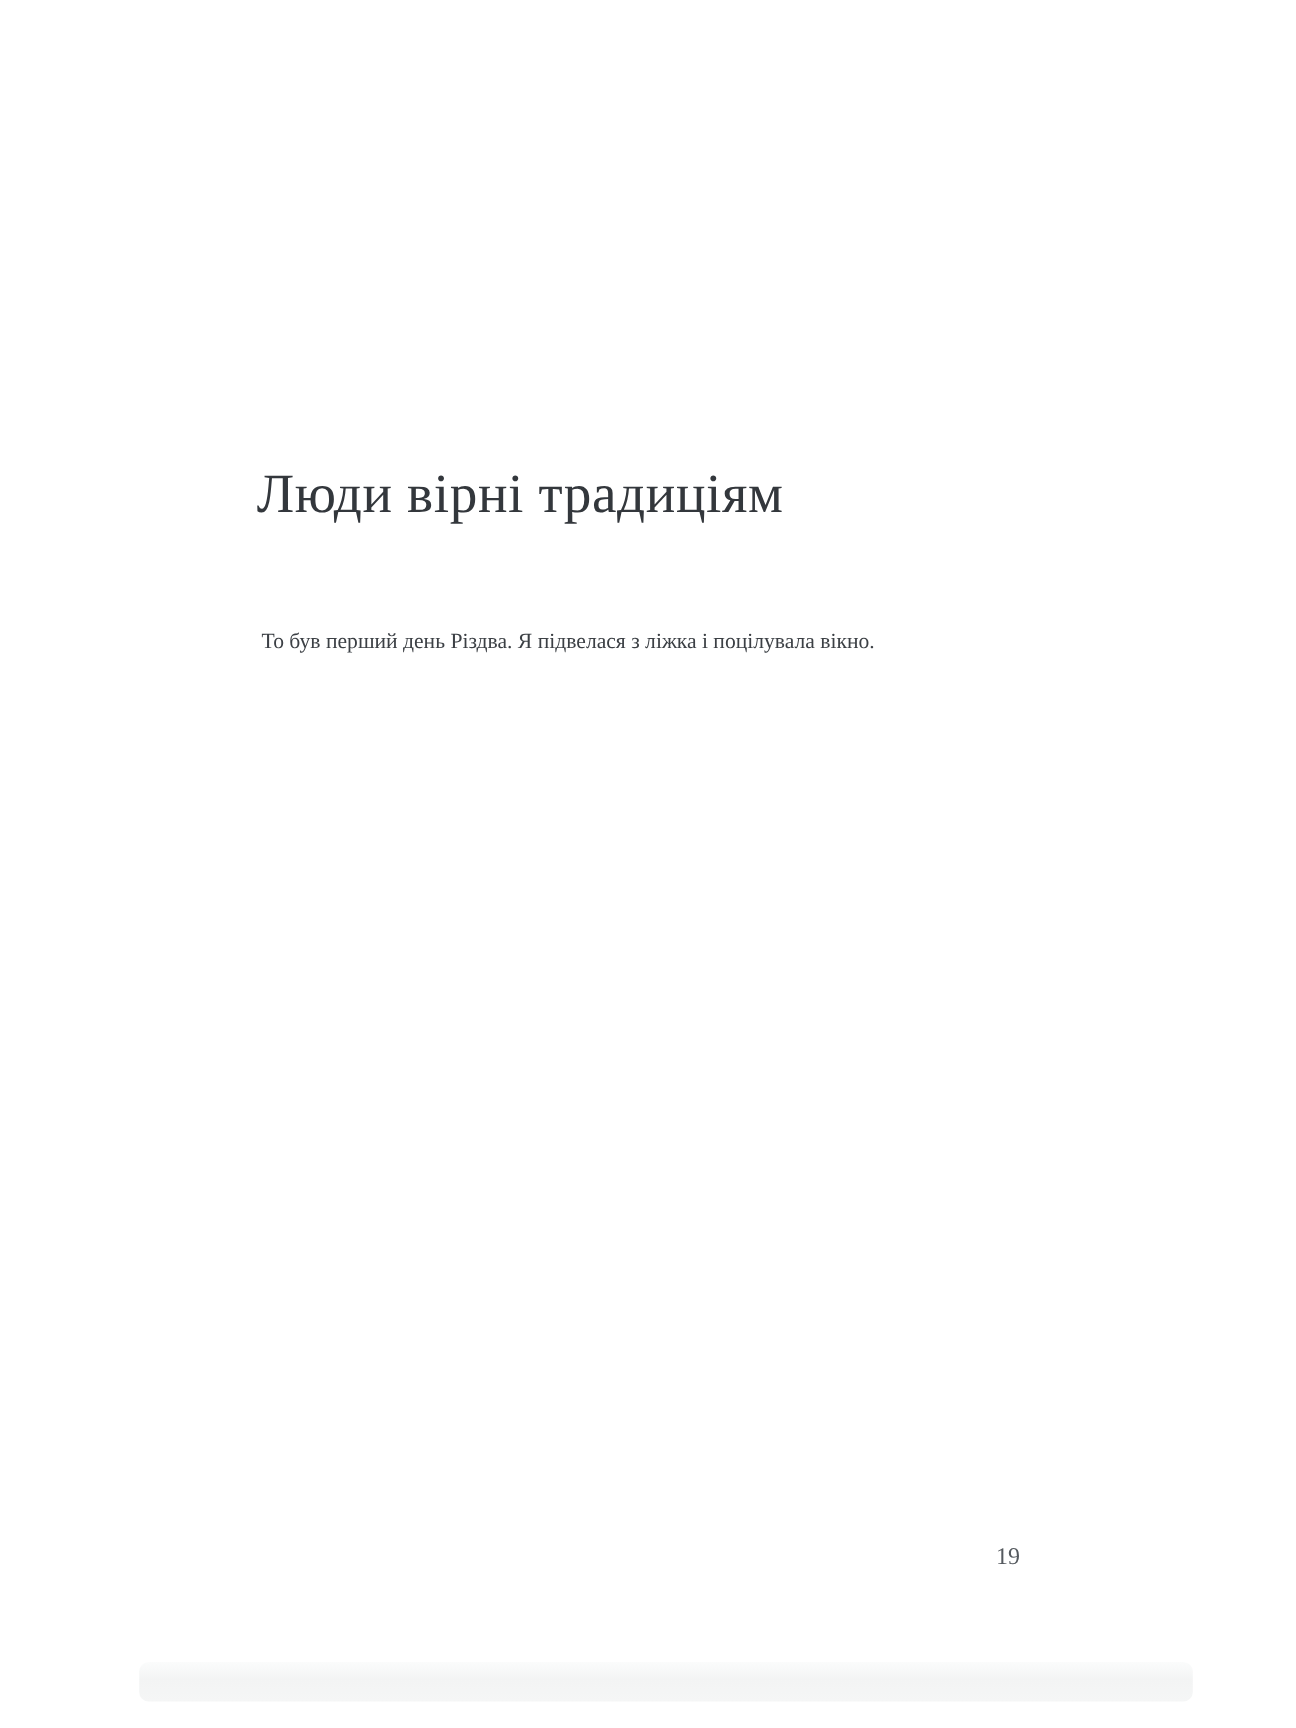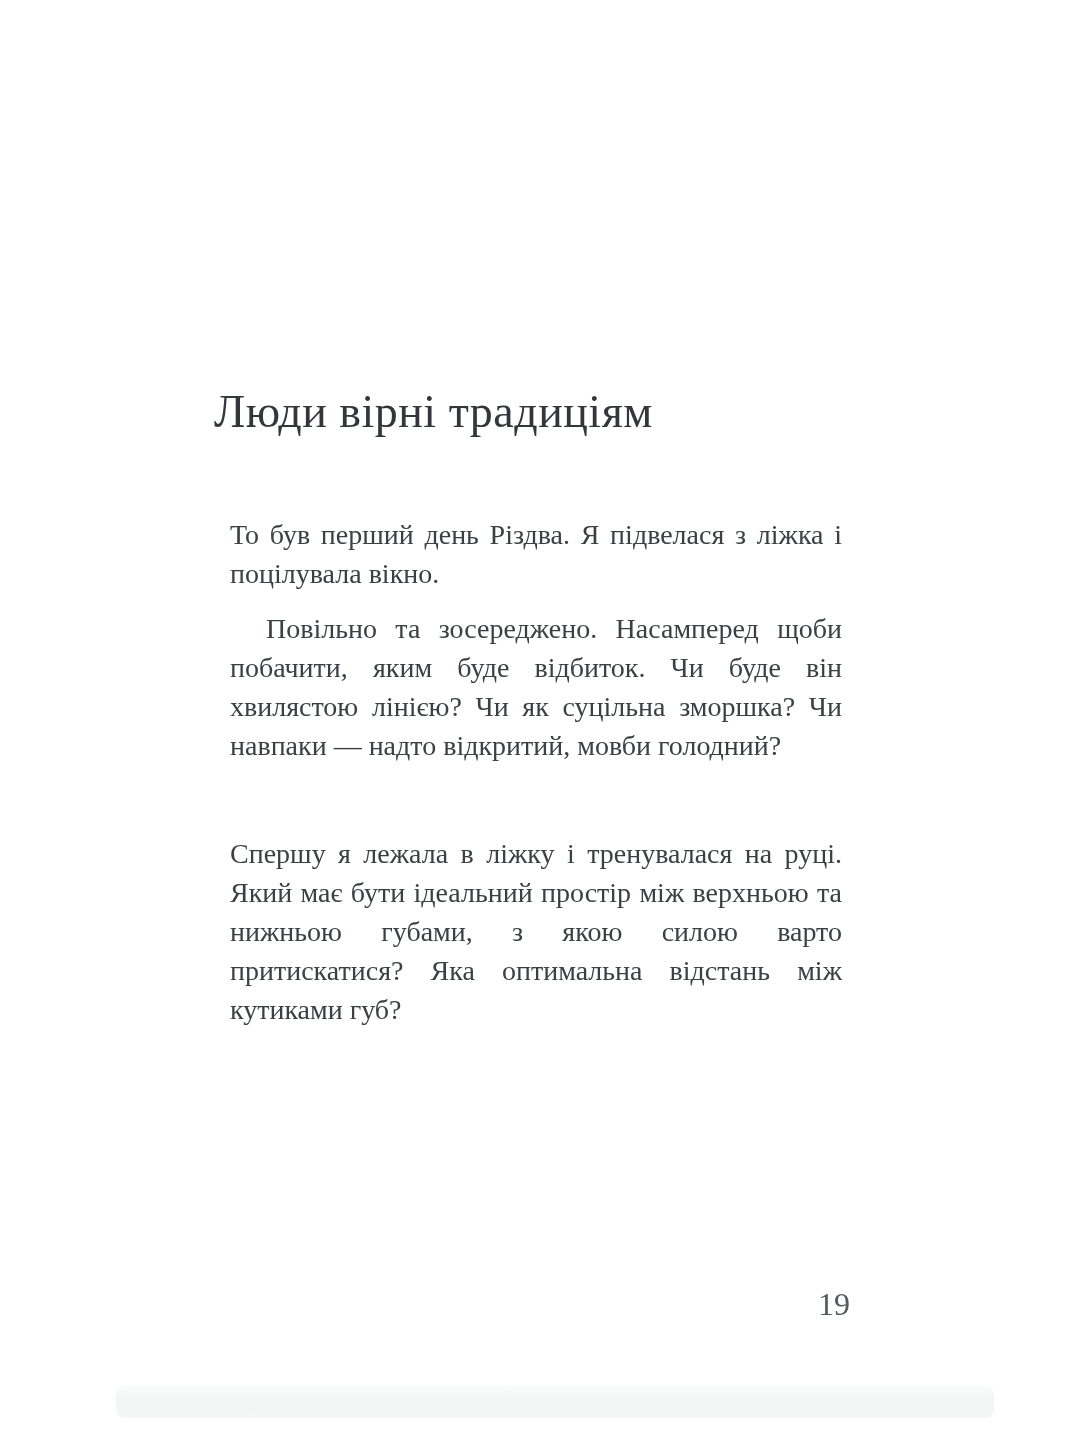--- a/index.html
+++ b/index.html
@@ -32,41 +32,41 @@
     font-family: "Liberation Serif", serif;
     font-size: 46px;
     line-height: 1.15;
     font-weight: 400;
     letter-spacing: 0.5px;
     color: #33373c;
     margin: 0 0 76px 0;
   }
   .body-paragraph {
     font-family: "Liberation Serif", serif;
-    font-size: 28px;
+    font-size: 18px;
     line-height: 39px;
     font-weight: 400;
     color: #3c4045;
     text-align: justify;
-    margin: 16px;
+    margin: 4px;
   }
   .body-paragraph.indent {
     text-indent: 36px;
   }
   .section-gap {
     height: 37px;
   }
   .page-number {
     position: absolute;
     left: 214px;
     top: 1286px;
     width: 636px;
     text-align: right;
     font-family: "Liberation Serif", serif;
-    font-size: 32px;
+    font-size: 20px;
     color: #555a5f;
   }
   .next-page-edge {
     position: absolute;
     left: 116px;
     top: 1385px;
     width: 878px;
     height: 33px;
     border-radius: 8px;
     background: linear-gradient(180deg, #fbfcfc 0%, #f3f4f4 45%, #f5f6f6 100%);
@@ -76,27 +76,25 @@
 <body>
 
 <div class="screen">
   <div class="book-page">
 
     <div class="text-column">
       <h1 class="chapter-title">Люди вірні традиціям</h1>
 
       <div>
         <p class="body-paragraph">То був перший день Різдва. Я підвелася з ліжка і поцілувала вікно.</p>
-        <p class="body-paragraph indent">Повільно та зосереджено. Насамперед щоби побачити, яким буде відбиток. Чи буде він хвилястою лінією? Чи як суцільна зморшка? Чи навпаки — надто відкритий, мовби голодний?</p>
       </div>
 
       <div class="section-gap"></div>
 
       <div>
-        <p class="body-paragraph">Спершу я лежала в ліжку і тренувалася на руці. Який має бути ідеальний простір між верхньою та нижньою губами, з якою силою варто притискатися? Яка оптимальна відстань між кутиками губ?</p>
       </div>
     </div>
 
     <div class="page-number">19</div>
 
     <div class="next-page-edge"></div>
 
   </div>
 </div>
 

